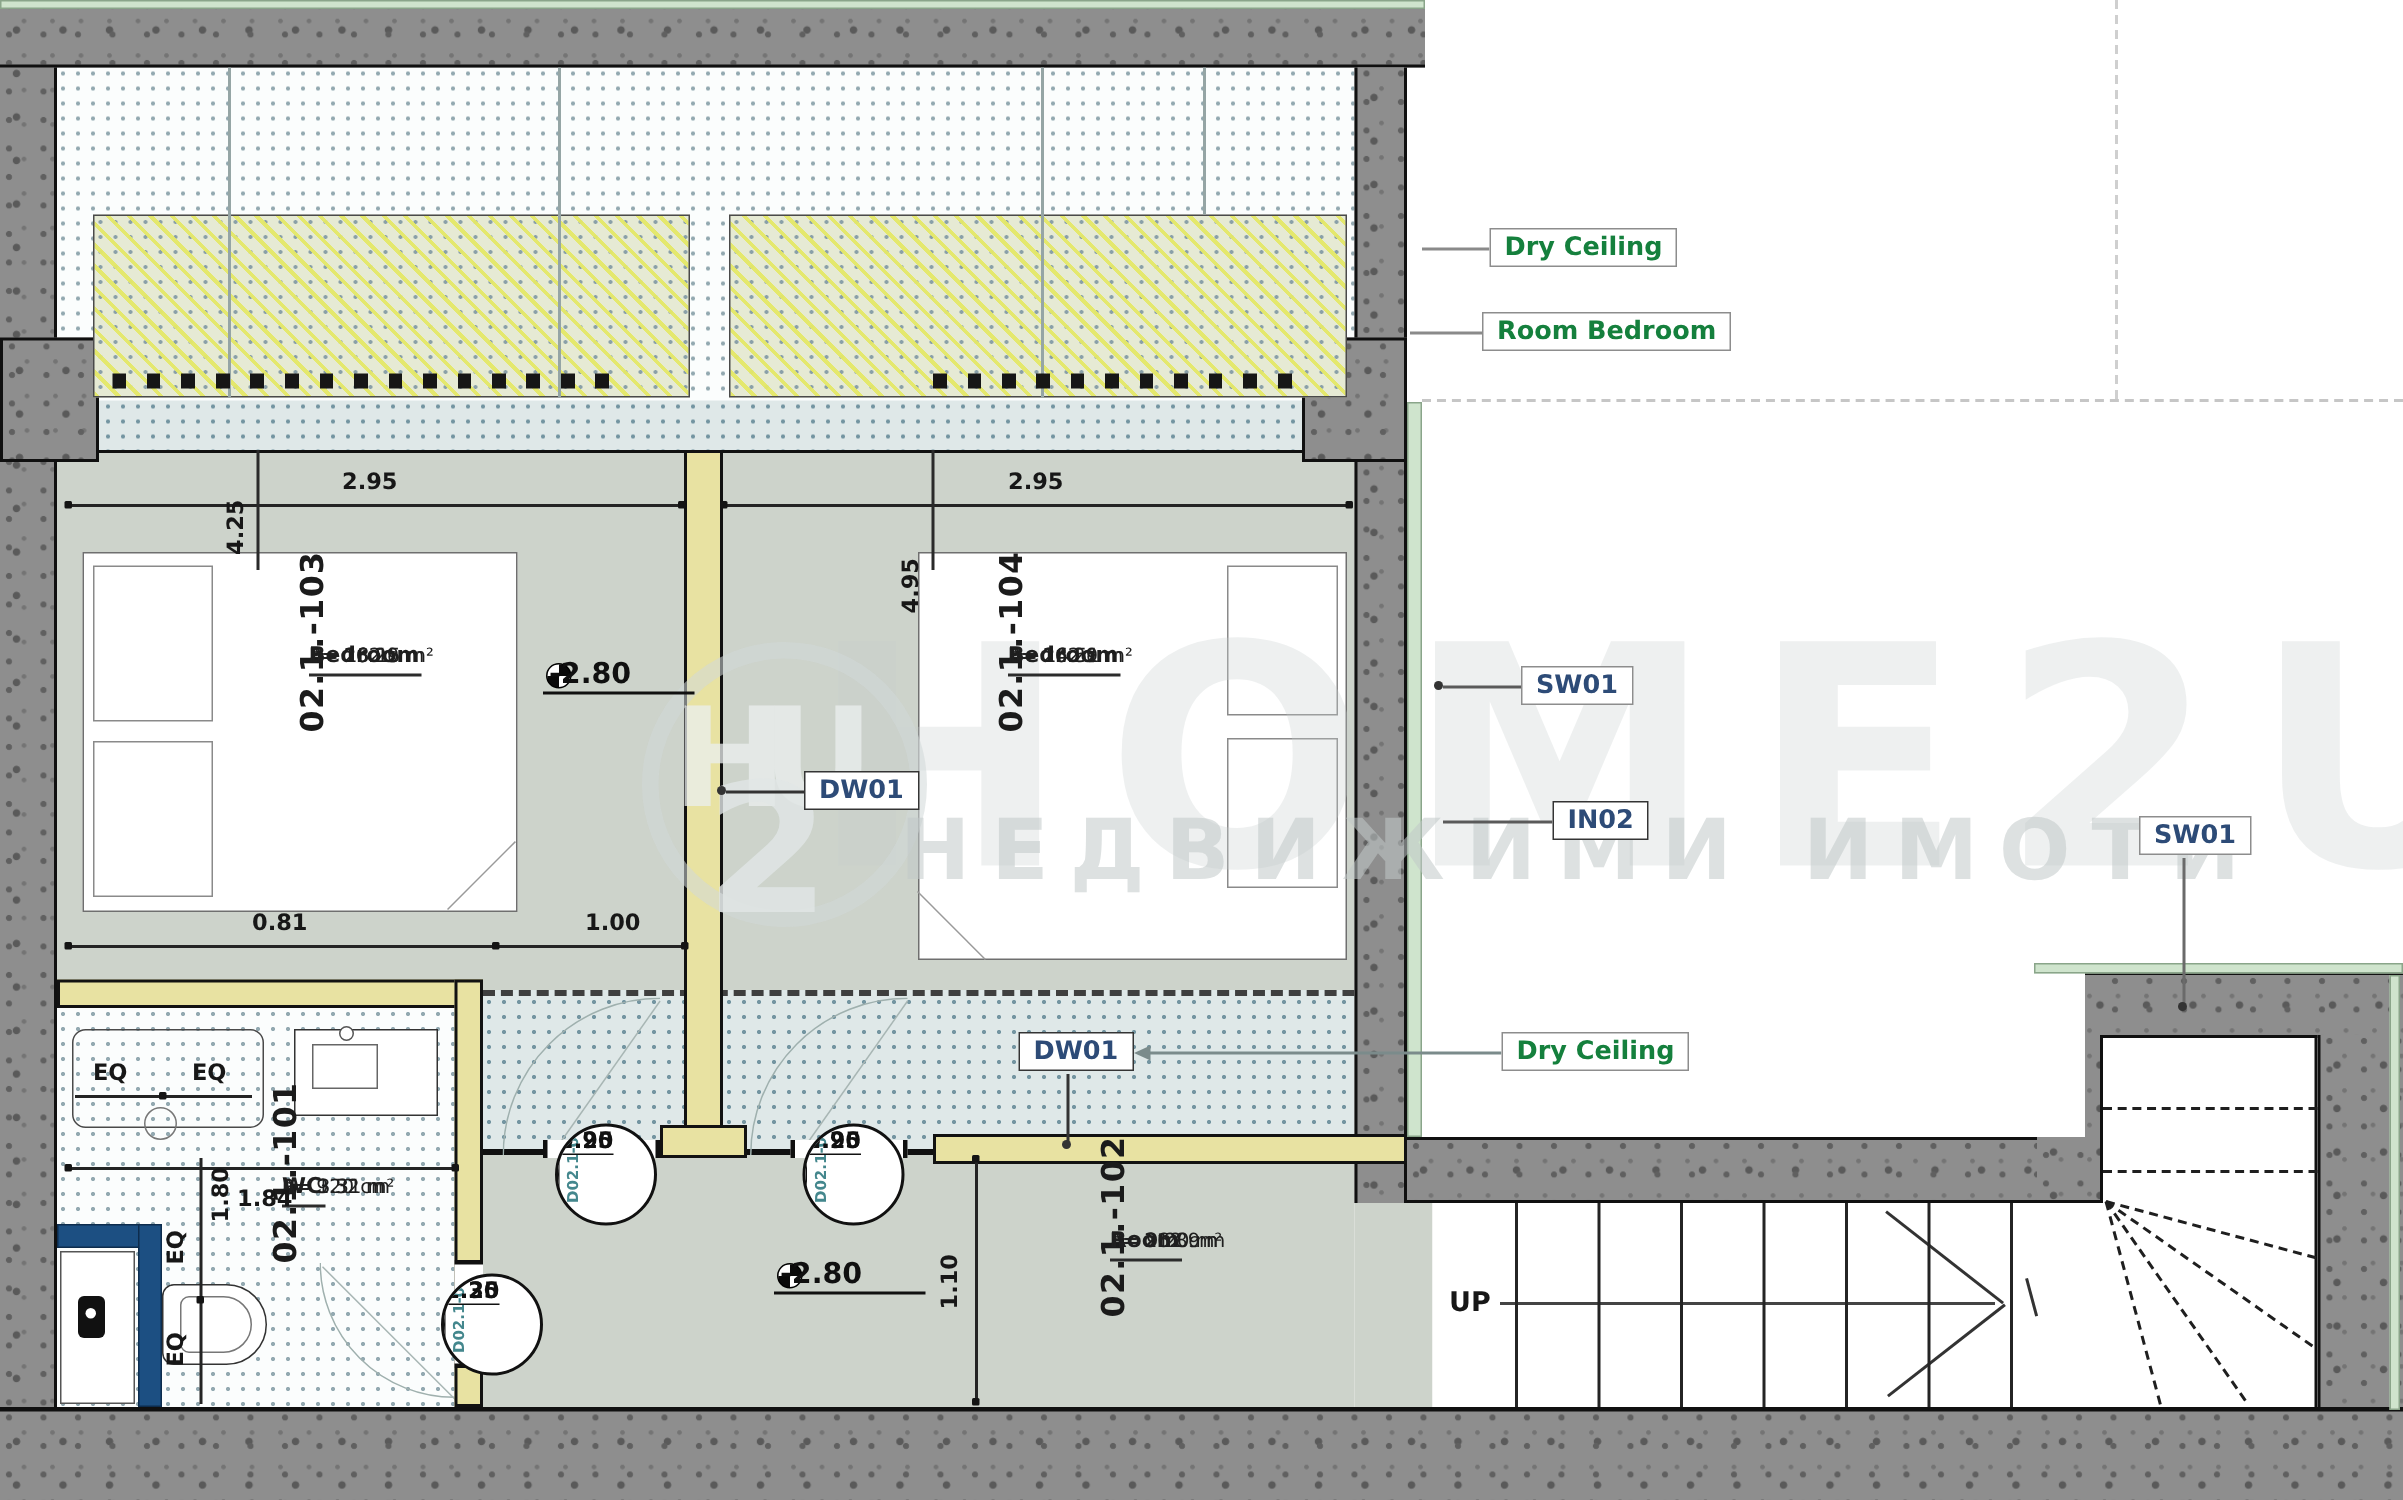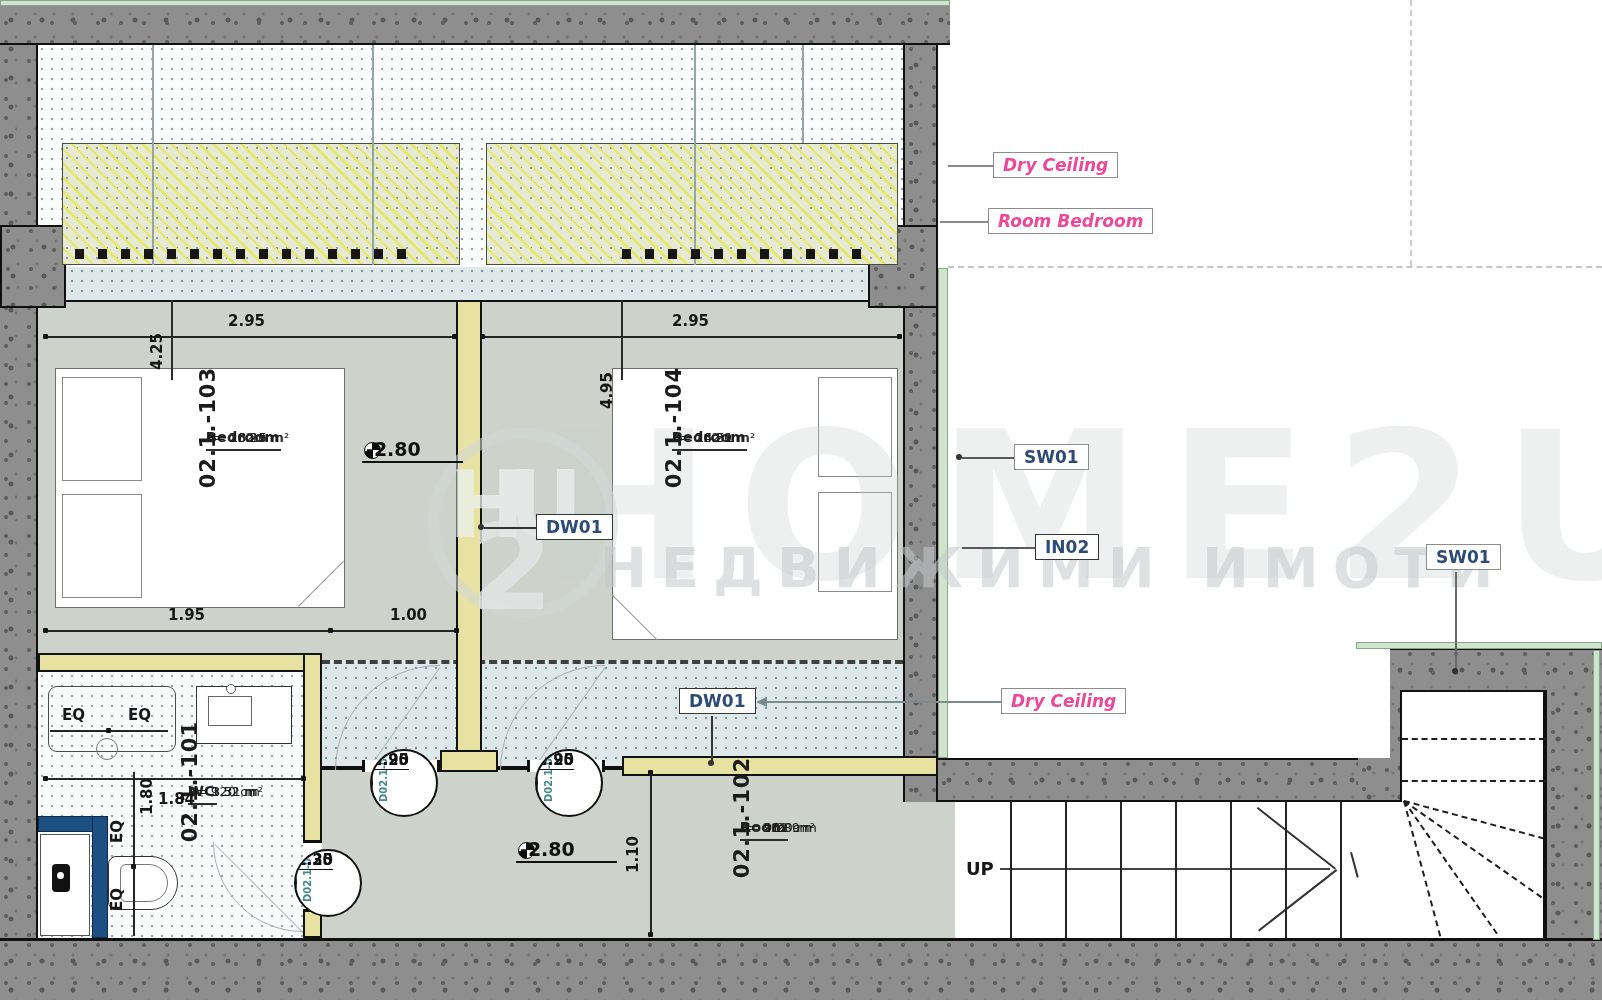--- a/index.html
+++ b/index.html
@@ -25,21 +25,21 @@
   .white{background:#fff;z-index:2;}
   .ln{background:#242424;z-index:7;}
   .faintln{background:#95a5a5;z-index:3;}
   .ldr{background:#8a8a8a;z-index:9;}
   .tick{width:5px;height:5px;background:#141414;border-radius:1px;z-index:8;}
   .dot{width:6px;height:6px;background:#333;border-radius:50%;z-index:9;}
   .dim{font-weight:bold;font-size:15px;color:#171717;z-index:8;white-space:nowrap;}
   .vtext{writing-mode:vertical-rl;transform:rotate(180deg);}
   .tag{background:#fff;border:1.5px solid #8d8d8d;font-weight:bold;font-size:17px;
        padding:2px 9px;z-index:10;white-space:nowrap;}
-  .tag.teal{color:#ec4899;font-style:italic;}
+  .tag.teal{color:#15803d;}
   .tag.navy{color:#2d4b77;}
   .tag.dark{border-color:#343434;}
   .stamp{display:flex;gap:6px;z-index:8;}
   .stamp>*{position:static;}
   .stamp-id{writing-mode:vertical-rl;transform:rotate(180deg);font-weight:bold;font-size:21px;
             color:#1b1b1b;letter-spacing:1px;align-self:center;}
   .stamp-body{border-left:2px solid #2c2c2c;padding-left:8px;min-width:112px;}
   .stamp-name{font-weight:bold;font-size:14.5px;color:#1f1f1f;border-bottom:2px solid #2c2c2c;
               padding:1px 2px 4px 0;margin-bottom:5px;position:static;}
   .stamp-line{font-size:13px;color:#1f1f1f;line-height:1.5;position:static;font-weight:500;}
@@ -190,21 +190,21 @@
   <div class="tick" style="left:897px;top:334px;"></div>
   <div class="dim" style="left:672px;top:312px;">2.95</div>
 
   <div class="faintln" style="left:621px;top:300px;width:2px;height:80px;background:#2a2a2a;z-index:7;"></div>
   <div class="dim vtext" style="left:598px;top:372px;">4.95</div>
 
   <div class="ln" style="left:45px;top:630px;width:413px;height:2px;"></div>
   <div class="tick" style="left:43px;top:628px;"></div>
   <div class="tick" style="left:328px;top:628px;"></div>
   <div class="tick" style="left:454px;top:628px;"></div>
-  <div class="dim" style="left:168px;top:606px;">1.95</div>
+  <div class="dim" style="left:168px;top:606px;">0.81</div>
   <div class="dim" style="left:390px;top:606px;">1.00</div>
 
   <div class="ln" style="left:50px;top:730px;width:118px;height:2px;z-index:8;"></div>
   <div class="tick" style="left:106px;top:728px;"></div>
   <div class="dim" style="left:62px;top:706px;z-index:9;">EQ</div>
   <div class="dim" style="left:128px;top:706px;z-index:9;">EQ</div>
 
   <div class="ln" style="left:45px;top:778px;width:260px;height:2px;z-index:8;"></div>
   <div class="tick" style="left:43px;top:776px;"></div>
   <div class="tick" style="left:301px;top:776px;"></div>

